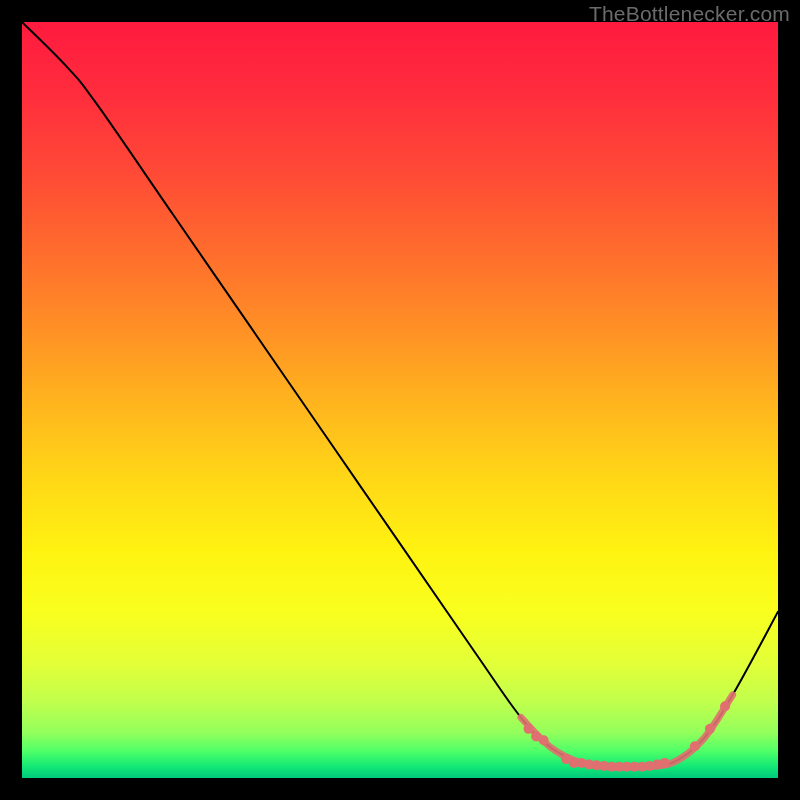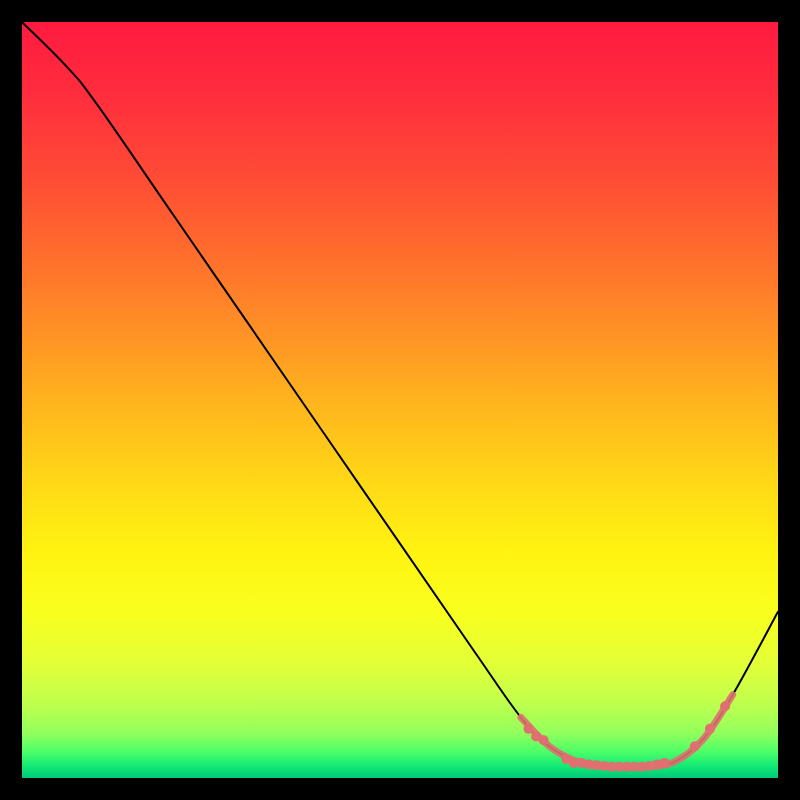--- a/index.html
+++ b/index.html
@@ -84,13 +84,14 @@
           <circle cx="619.92" cy="744.66" r="5" fill="#e07070"></circle>
           <circle cx="627.48" cy="743.90" r="5" fill="#e07070"></circle>
           <circle cx="635.04" cy="742.39" r="5" fill="#e07070"></circle>
           <circle cx="642.60" cy="740.88" r="5" fill="#e07070"></circle>
           <circle cx="672.84" cy="724.25" r="5" fill="#e07070"></circle>
           <circle cx="687.96" cy="706.86" r="5" fill="#e07070"></circle>
           <circle cx="703.08" cy="684.18" r="5" fill="#e07070"></circle>
         </g>
     </svg>
   </div>
+  <div class="watermark">TheBottlenecker.com</div>
 </div>
 
 </body></html>

